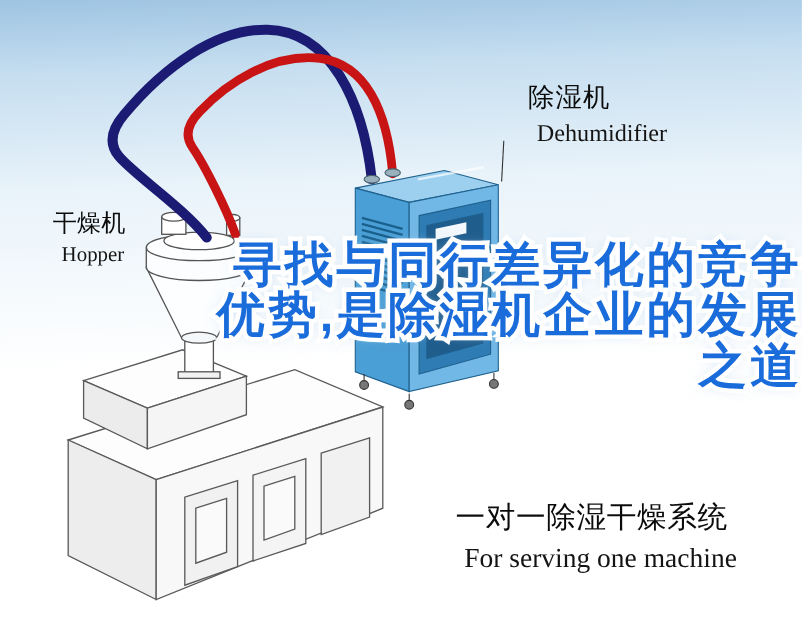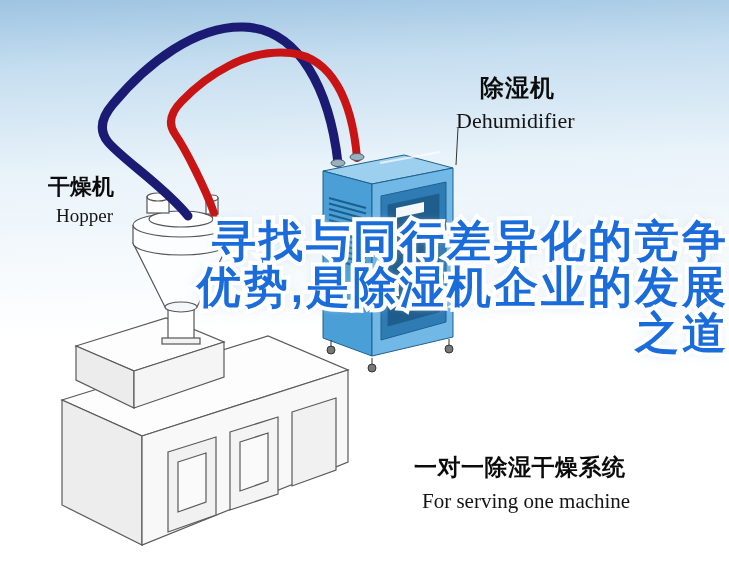--- a/index.html
+++ b/index.html
@@ -5,46 +5,46 @@
   * { margin:0; padding:0; box-sizing:border-box; }
   html,body { background:#ffffff; }
   .canvas {
     position:relative; width:729px; height:561px; overflow:hidden;
     background: linear-gradient(178deg,
       var(--sky-top,#9ec4e2) 0%, #c6def0 12%, #e9f3fa 30%, #ffffff 58%, #ffffff 100%);
     font-family:"Liberation Sans","DejaVu Sans",sans-serif;
   }
   svg.scene { position:absolute; inset:0; display:block; }
 
-  .label .cn { font-weight:700; color:#0c0c0c; }
-  .label .en { font-family:"Liberation Serif","DejaVu Serif",serif; color:#141414; }
+  .label .cn { font-weight:400; color:#0c0c0c; }
+  .label .en { font-family:"Liberation Serif","DejaVu Serif",serif; color:#141414;margin-left:32px; }
 
-  .hopper-label { position:absolute; left:48px; top:172px; }
+  .hopper-label { position:absolute; left:48px; top:188px; }
   .hopper-label .cn { font-size:22px; }
   .hopper-label .en { font-size:19px; margin-top:3px; margin-left:8px; }
 
   .dehum-label { position:absolute; left:456px; top:72px; }
   .dehum-label .cn { font-size:24px; margin-left:24px; letter-spacing:1px; }
   .dehum-label .en { font-size:22px; margin-top:4px; }
 
   .headline {
     position:absolute; left:0; width:100%; top:218px; text-align:right;
     font-weight:700; font-size:44px; line-height:46px; letter-spacing:3px;
   }
   .hl-line { position:relative; display:block; height:46px; }
   .hl-layer { position:absolute; left:0; width:100%; top:0; white-space:nowrap; }
   .hl-stroke {
     -webkit-text-stroke:8px #ffffff; color:#ffffff;
     text-shadow:0 0 6px rgba(255,255,255,.95), 0 0 12px rgba(150,190,230,.55);
   }
   .hl-fill { color: var(--headline-blue,#1a6cdb); }
 
   .caption { position:absolute; left:414px; top:452px; }
-  .caption .cn { font-weight:700; font-size:23px; color:#0b0b0b; letter-spacing:.5px; }
-  .caption .en { font-family:"Liberation Serif","DejaVu Serif",serif; font-size:21px; color:#141414; margin-top:6px; margin-left:8px; }
+  .caption .cn { font-weight:400; font-size:27px; color:#0b0b0b; letter-spacing:.5px; }
+  .caption .en { font-family:"Liberation Serif","DejaVu Serif",serif; font-size:25px; color:#141414; margin-top:6px; margin-left:8px; }
 
   .hose { fill:none; stroke-linecap:round; stroke-linejoin:round; }
   .hose-navy { stroke: var(--hose-navy,#1b1b73); stroke-width:9; }
   .hose-red  { stroke: var(--hose-red,#c81414);  stroke-width:8; }
 
   .machine { stroke:#5a5a5a; stroke-width:1.2; }
   .hopper  { stroke:#555555; stroke-width:1.2; }
   .cab     { stroke:#1f618e; stroke-width:1; }
 </style>
 </head>

